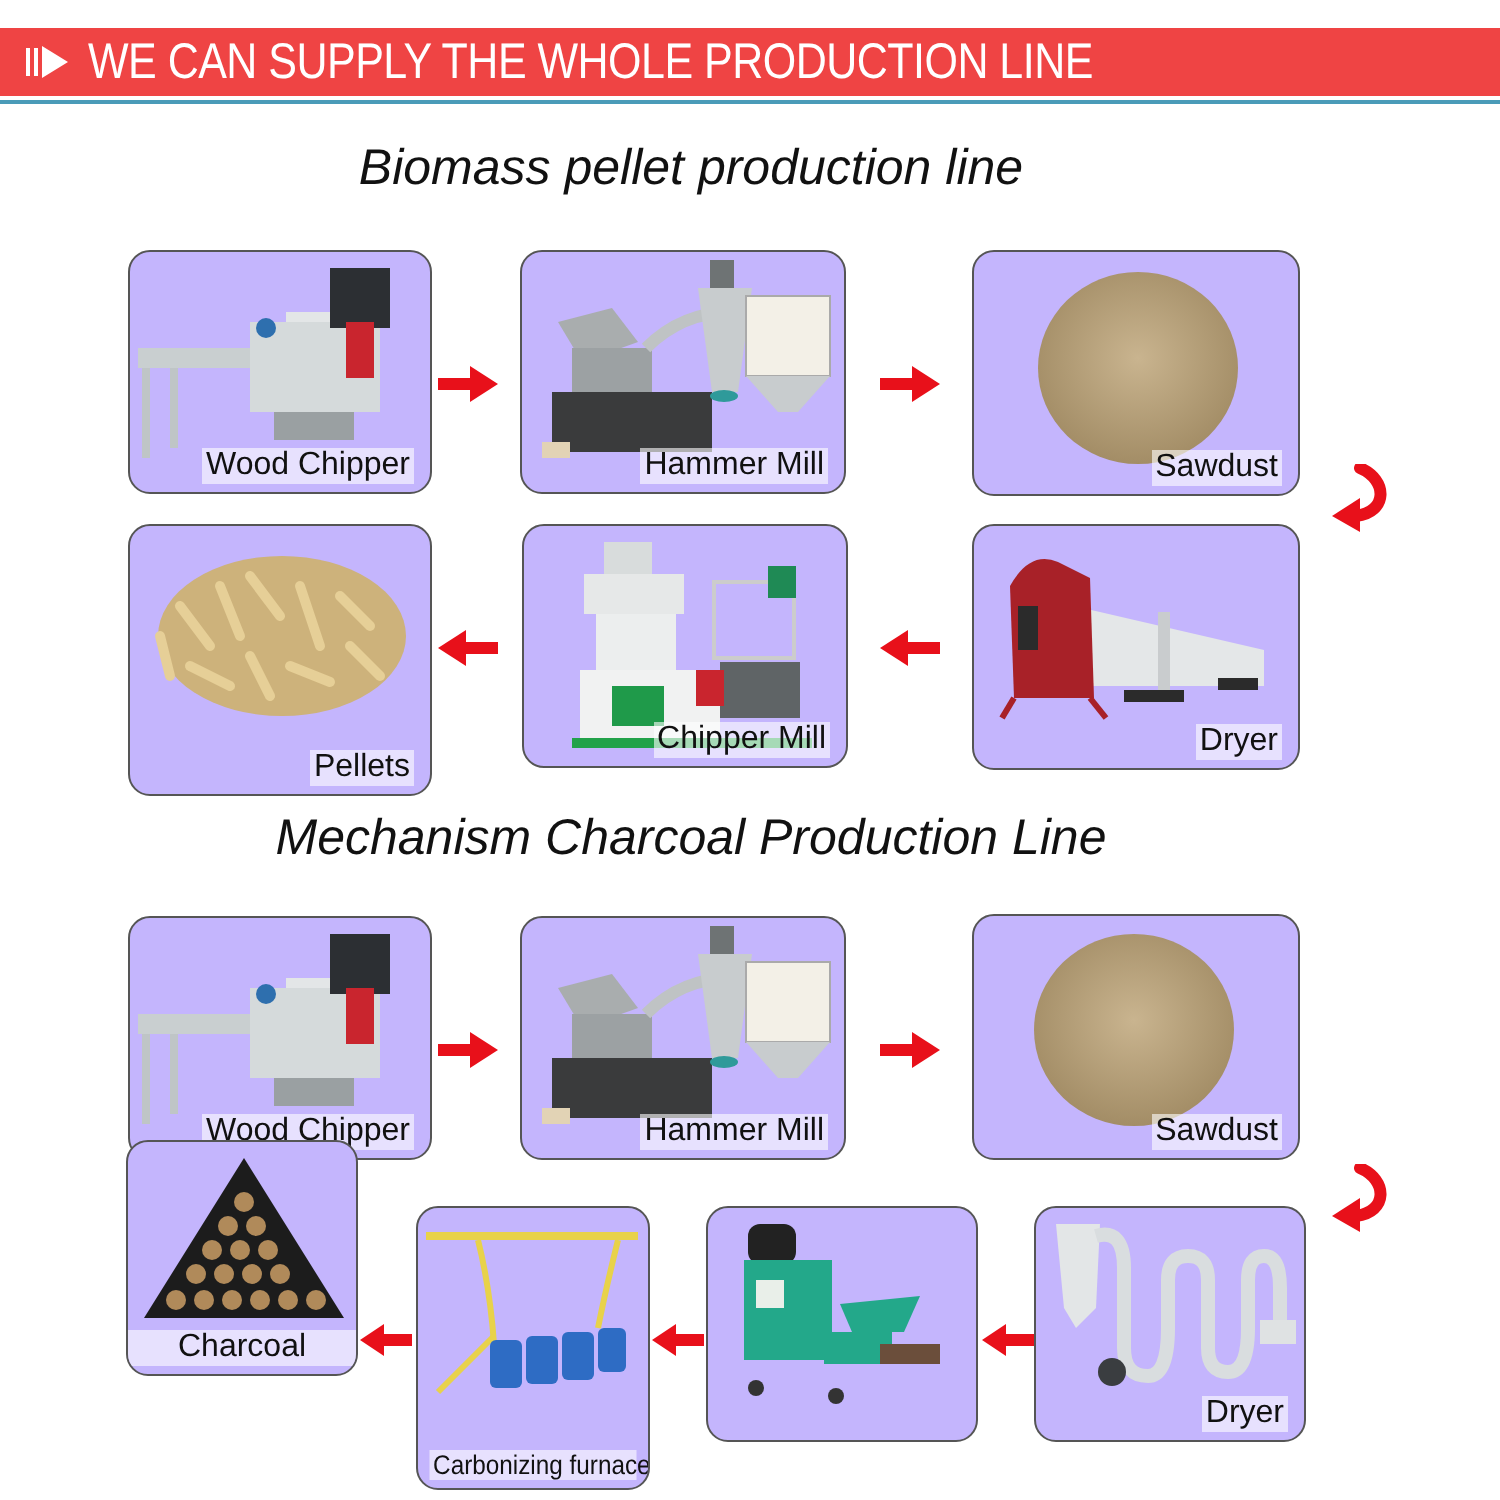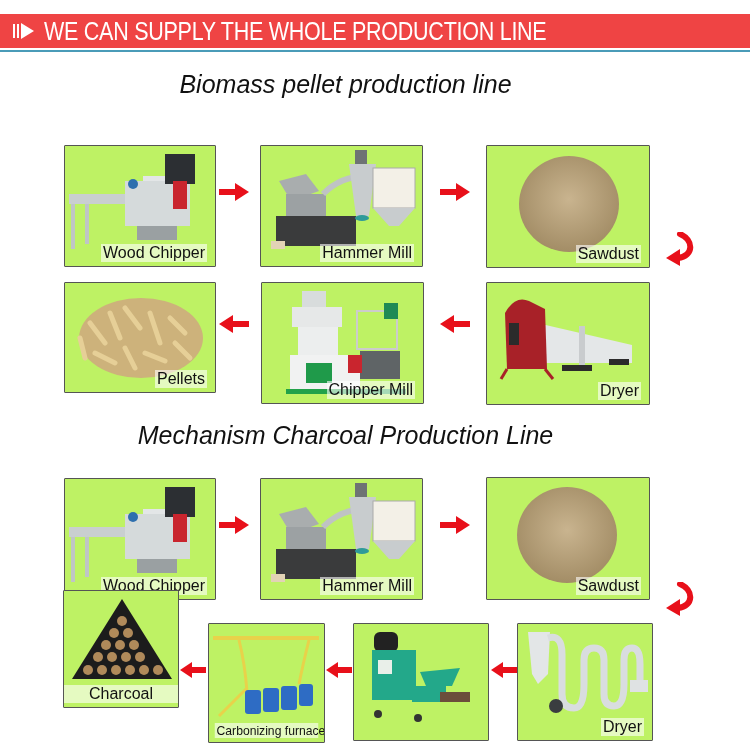--- a/index.html
+++ b/index.html
@@ -19,22 +19,22 @@
     white-space: nowrap;
   }
 
   .section-title {
     position: absolute; left: 0; width: 691px; text-align: center;
     font-family: "Liberation Sans", sans-serif; font-style: italic;
     font-size: 25px; color: #111111; white-space: nowrap;
   }
 
   .card {
-    position: absolute; border: 1.5px solid #555; border-radius: 1px;
-    background: #bef264; overflow: hidden; margin-top: 20px;
+    position: absolute; border: 1.5px solid #555; border-radius: 11px;
+    background: #c4b5fd; overflow: hidden;
   }
   .card .label {
     position: absolute; right: 8px; bottom: 4px; font-size: 16px; color: #111;
     white-space: nowrap; background: rgba(255,255,255,0.6); padding: 0 2px;
   }
   .card .label.center { right: auto; left: 0; width: 100%; text-align: center; }
   .card .label.narrow { font-size: 13.5px; transform: scaleX(0.9); }
   .card svg.pic { position: absolute; left: 0; top: 0; }
 
   .arrow { position: absolute; }
@@ -106,21 +106,21 @@
     <ellipse cx="82" cy="58" rx="50" ry="48" fill="url(#sd1)"></ellipse>
   </svg>
   <div class="label">Sawdust</div>
 </div>
 
 <svg class="arrow" style="left:664px;top:232px;" width="32" height="34" viewBox="0 0 32 34">
   <path d="M16 2 C30 8 30 24 14 26" stroke="#e8101a" stroke-width="6" fill="none" stroke-linecap="round"></path>
   <polygon points="2,26 16,17 16,34" fill="#e8101a"></polygon>
 </svg>
 
-<div class="card" style="left:64px;top:262px;width:152px;height:111px;">
+<div class="card" style="left:64px;top:262px;width:152px;height:136px;">
   <svg class="pic" width="152" height="122" viewBox="0 0 152 122">
     <ellipse cx="76" cy="55" rx="62" ry="40" fill="#cdb27b"></ellipse>
     <g stroke="#e6cf97" stroke-width="5" stroke-linecap="round">
       <line x1="25" y1="40" x2="40" y2="60"></line>
         <line x1="45" y1="30" x2="55" y2="55"></line>
       <line x1="60" y1="25" x2="75" y2="45"></line>
         <line x1="85" y1="30" x2="95" y2="60"></line>
       <line x1="105" y1="35" x2="120" y2="50"></line>
         <line x1="30" y1="70" x2="50" y2="80"></line>
       <line x1="60" y1="65" x2="70" y2="85"></line>
@@ -165,21 +165,21 @@
     <path d="M18 30 Q28 12 42 18 L58 26 L60 86 L20 86 Z" fill="#a82128"></path>
     <rect x="22" y="40" width="10" height="22" fill="#2b2b2b"></rect>
     <line x1="20" y1="86" x2="14" y2="96" stroke="#a82128" stroke-width="3"></line>
     <line x1="58" y1="86" x2="66" y2="96" stroke="#a82128" stroke-width="3"></line>
     <rect x="75" y="82" width="30" height="6" fill="#2b2b2b"></rect>
     <rect x="122" y="76" width="20" height="6" fill="#2b2b2b"></rect>
   </svg>
   <div class="label">Dryer</div>
 </div>
 
-<div class="section-title" style="top:421px;">Mechanism Charcoal Production Line</div>
+<div class="section-title" style="top:405px;">Mechanism Charcoal Production Line</div>
 
 <div class="card" style="left:64px;top:458px;width:152px;height:122px;">
   <svg class="pic" width="152" height="122" viewBox="0 0 152 122">
     <rect x="4" y="48" width="100" height="10" fill="#c9cfd0"></rect>
     <rect x="6" y="58" width="4" height="45" fill="#bfc5c6"></rect>
     <rect x="20" y="58" width="4" height="40" fill="#bfc5c6"></rect>
     <rect x="60" y="35" width="65" height="45" fill="#d5dadb"></rect>
     <rect x="100" y="8" width="30" height="30" fill="#2c2f33"></rect>
     <rect x="108" y="35" width="14" height="28" fill="#c9252e"></rect>
     <circle cx="68" cy="38" r="5" fill="#2e6fae"></circle>
@@ -256,21 +256,21 @@
     </g>
   </svg>
   <div class="label center">Charcoal</div>
 </div>
 
 <svg class="arrow" style="left:180px;top:662px;" width="26" height="16" viewBox="0 0 26 16">
   <rect x="10" y="5" width="16" height="6" fill="#e8101a"></rect>
     <polygon points="12,0 0,8 12,16" fill="#e8101a"></polygon>
 </svg>
 
-<div class="card" style="left:208px;top:603px;width:117px;height:120px;">
+<div class="card" style="left:208px;top:603px;width:117px;height:142px;">
   <svg class="pic" width="117" height="118" viewBox="0 0 117 118">
     <rect x="4" y="12" width="106" height="4" fill="#e8d24a"></rect>
     <path d="M30 16 Q36 40 38 68" stroke="#e8d24a" stroke-width="3" fill="none"></path>
     <path d="M100 16 Q94 40 90 60" stroke="#e8d24a" stroke-width="3" fill="none"></path>
     <line x1="10" y1="92" x2="38" y2="64" stroke="#e8d24a" stroke-width="3"></line>
     <rect x="36" y="66" width="16" height="24" rx="3" fill="#2e6cc4"></rect>
     <rect x="54" y="64" width="16" height="24" rx="3" fill="#2e6cc4"></rect>
     <rect x="72" y="62" width="16" height="24" rx="3" fill="#2e6cc4"></rect>
     <rect x="90" y="60" width="14" height="22" rx="3" fill="#2e6cc4"></rect>
   </svg>

